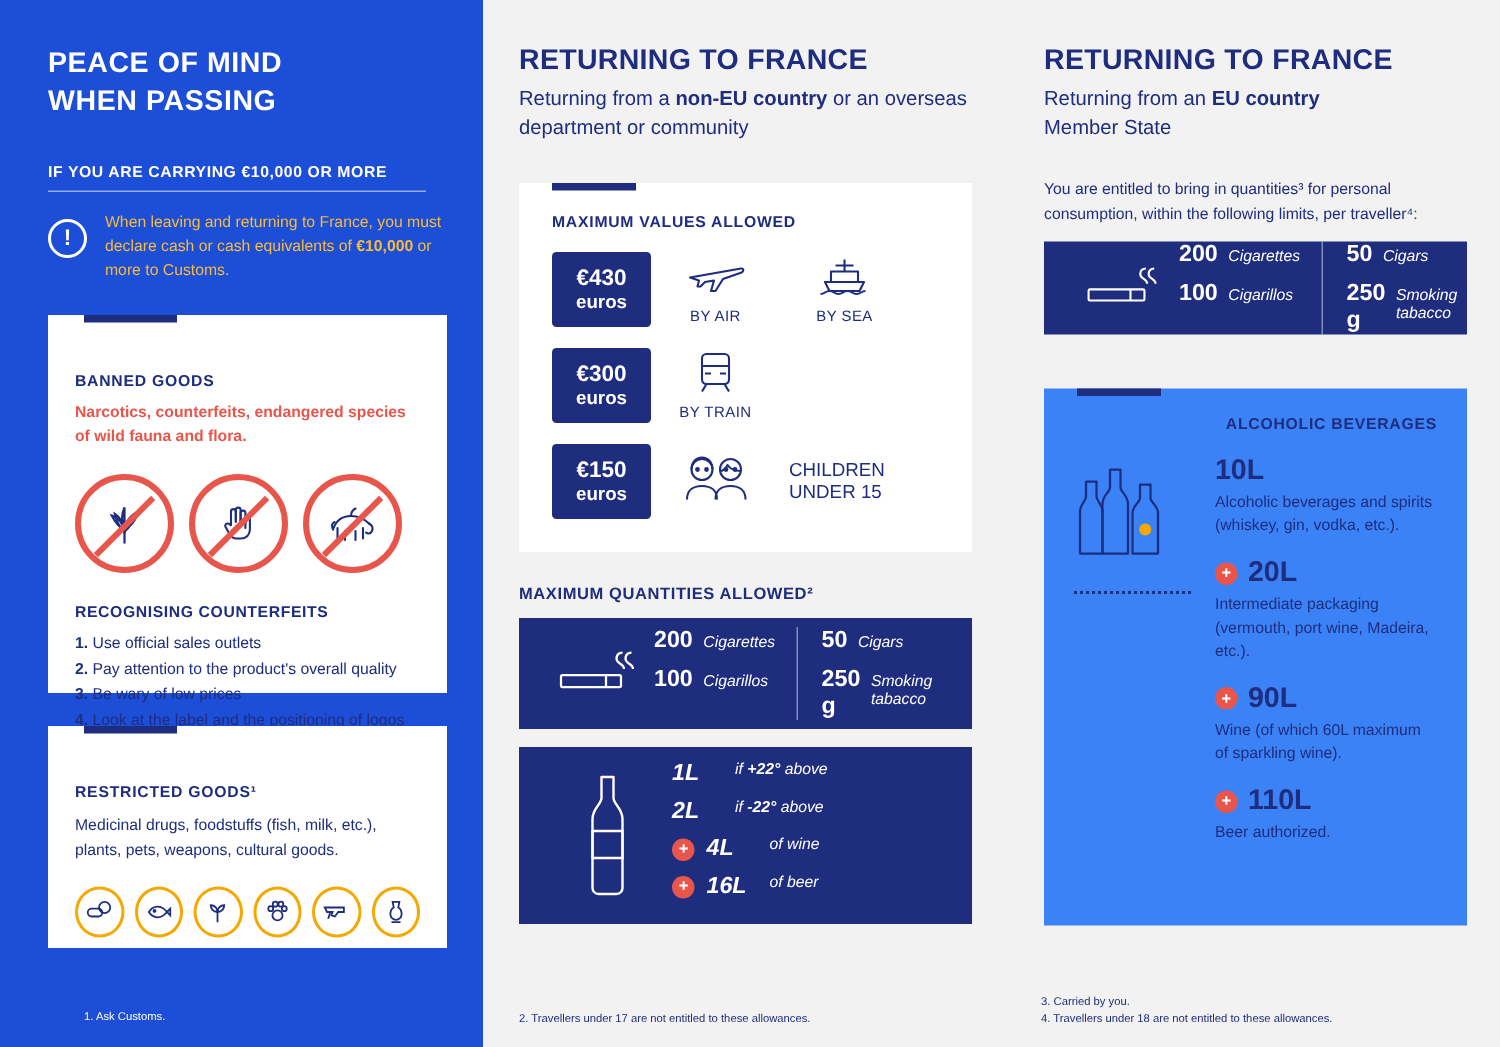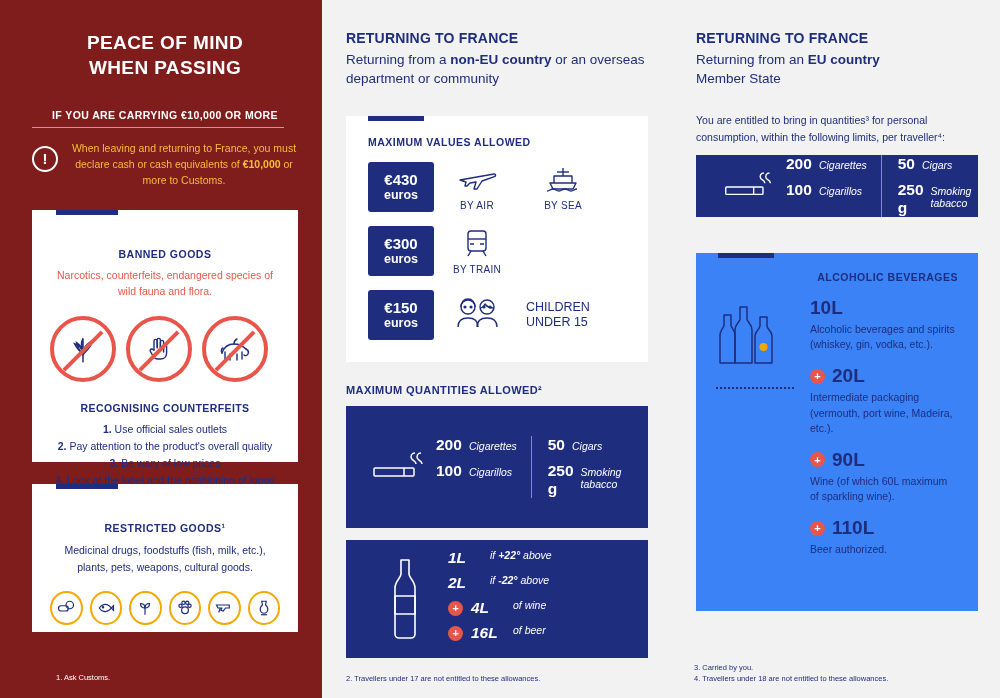--- a/index.html
+++ b/index.html
@@ -7,24 +7,23 @@
     width: 1000px; height: 698px;
     font-family: "Liberation Sans", sans-serif;
     background: #ffffff;
     overflow: hidden;
   }
   .page { position: relative; width: 1000px; height: 698px; display: flex; }
 
   
   .col-left {
     width: 322px; height: 698px;
-    background: #7f1d1d;
+    background: #1d4ed8;
     position: relative;
     padding: 30px 24px 0 32px;
-    text-align: center;
   }
   .title-orange {
     color: #ffffff;
     font-size: 19px;
     font-weight: bold;
     line-height: 1.33;
     letter-spacing: .4px;
     text-transform: uppercase;
   }
   .carry-head {
@@ -65,21 +64,21 @@
     position: absolute; top: 0; left: 24px;
     width: 62px; height: 5px; background: #1e2d7d;
   }
   .card-title {
     color: #1e2d7d; font-size: 10.5px; font-weight: bold;
     letter-spacing: .5px; text-transform: uppercase;
     margin-bottom: 8px;
     margin-top: 20px;
   }
   .card-sub {
-    color: #e8564b; font-size: 10.5px; line-height: 1.5;
+    color: #e8564b; font-size: 10.5px; line-height: 1.5; font-weight: bold;
   }
   .banned-card { margin-top: 22px; height: 252px; }
   .banned-icons { display: flex; gap: 10px; margin-top: 16px; justify-content: flex-start; }
   .ban-circle {
     width: 66px; height: 66px; border-radius: 50%;
     border: 4px solid #e8564b; position: relative;
     display: flex; align-items: center; justify-content: center;
     color: #1e2d7d;
   }
   .ban-circle::after {
@@ -114,21 +113,21 @@
   }
 
   
   .col-mid {
     width: 348px; height: 698px;
     background: #f2f2f2;
     padding: 30px 22px 0 24px;
     position: relative;
   }
   .h-blue {
-    color: #1e2d7d; font-size: 14px; font-weight: bold;
+    color: #1e2d7d; font-size: 19px; font-weight: bold;
     letter-spacing: .2px; text-transform: uppercase;
   }
   .sub-blue {
     color: #1e2d7d; font-size: 13.5px; line-height: 1.42; margin-top: 4px;
   }
   .sub-blue b { font-weight: bold; }
 
   .white-box { background: #ffffff; position: relative; }
   .white-box .tab {
     position: absolute; top: 0; left: 22px;
@@ -148,21 +147,21 @@
   }
   .val-chip span.small { font-size: 12.5px; font-weight: bold; }
   .mode { width: 86px; text-align: center; color: #1e2d7d; }
   .mode-label { font-size: 10px; letter-spacing: .3px; margin-top: 2px; }
   .children-label { color: #1e2d7d; font-size: 12.5px; line-height: 1.25; margin-left: 6px; }
 
   .mq-title { color: #1e2d7d; font-size: 11px; font-weight: bold;
     letter-spacing: .4px; text-transform: uppercase; margin-top: 22px; }
 
   .navy-box { background: #1e2d7d; color: #ffffff; margin-top: 10px;
-    display: flex; align-items: center; padding: 30px 16px; }
+    display: flex; align-items: center; padding: 6px 16px; }
   .tob-icon { flex: 0 0 74px; display: flex; align-items: center; justify-content: center; }
   .tob-grid { display: flex; flex: 1; }
   .tob-col { display: flex; flex-direction: column; gap: 8px; }
   .tob-col.sep { border-left: 1px solid rgba(255,255,255,.45); padding-left: 16px; margin-left: 14px; }
   .tob-line { display: flex; align-items: baseline; gap: 7px; }
   .tob-num { font-size: 15.5px; font-weight: bold; }
   .tob-txt { font-size: 10.5px; line-height: 1.25; font-style: italic; }
   .tob-txt.two { line-height: 1.15; }
 
   .alc-box { background: #1e2d7d; color: #ffffff; margin-top: 12px;

